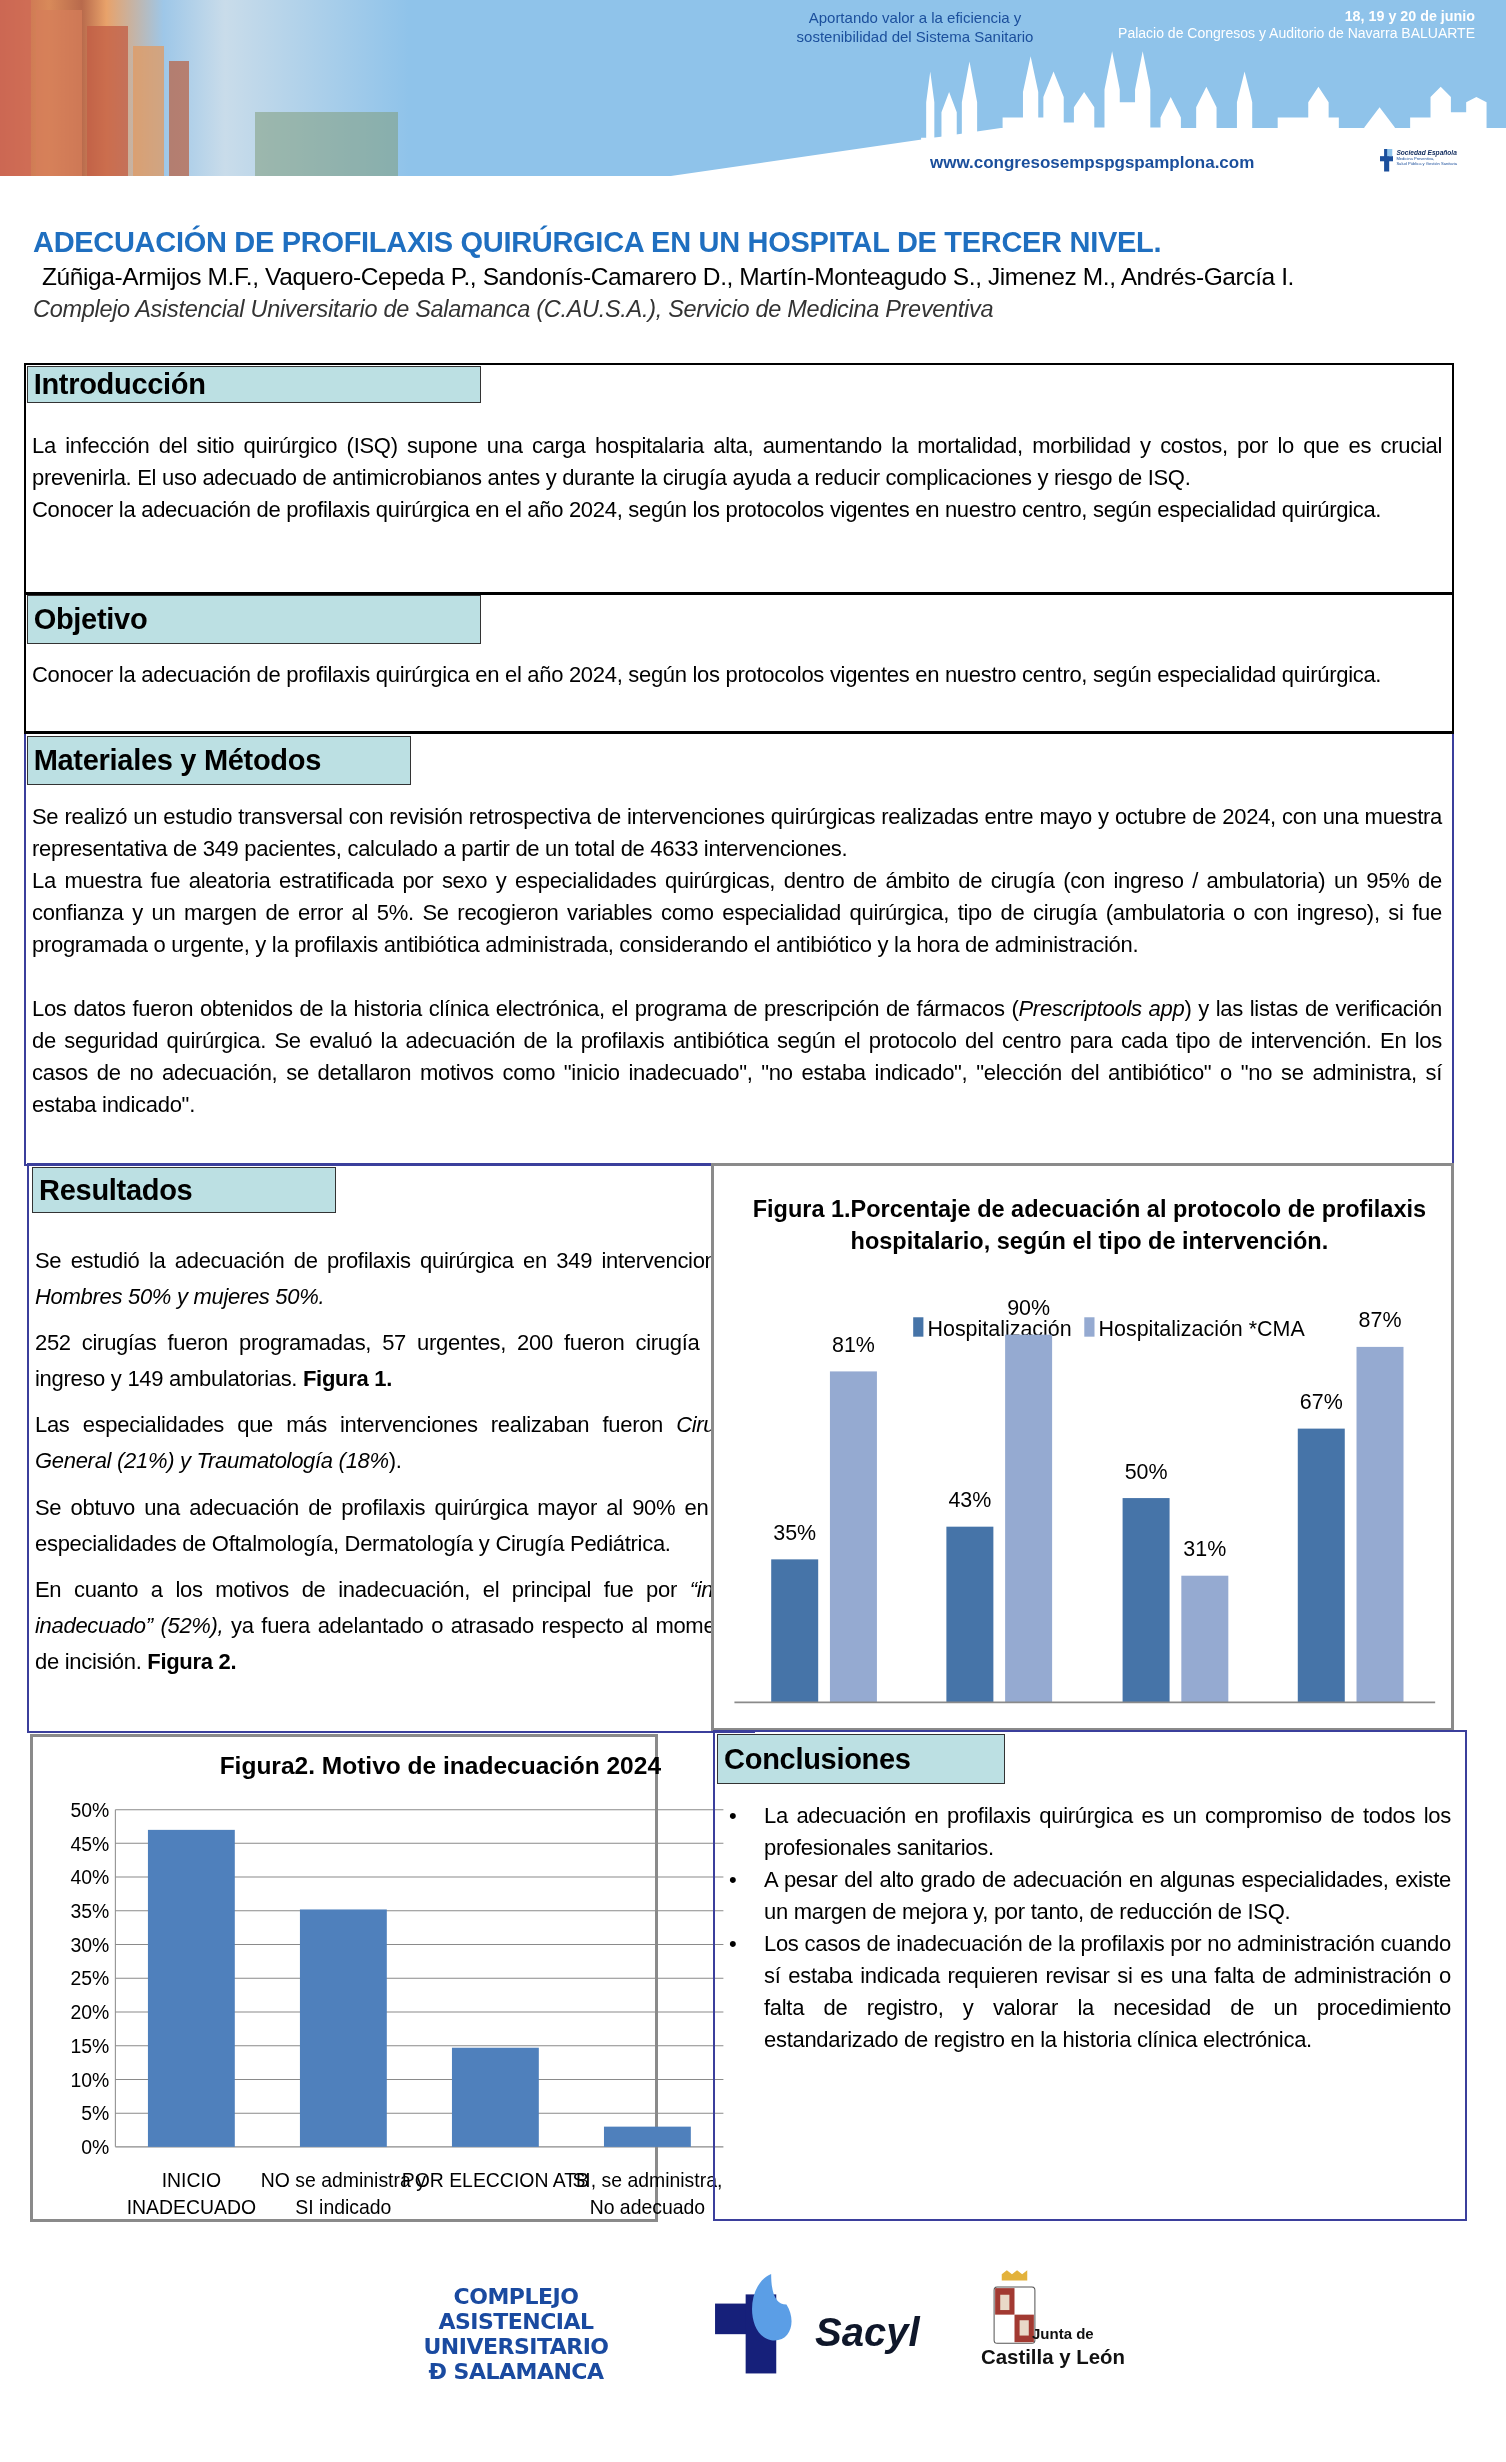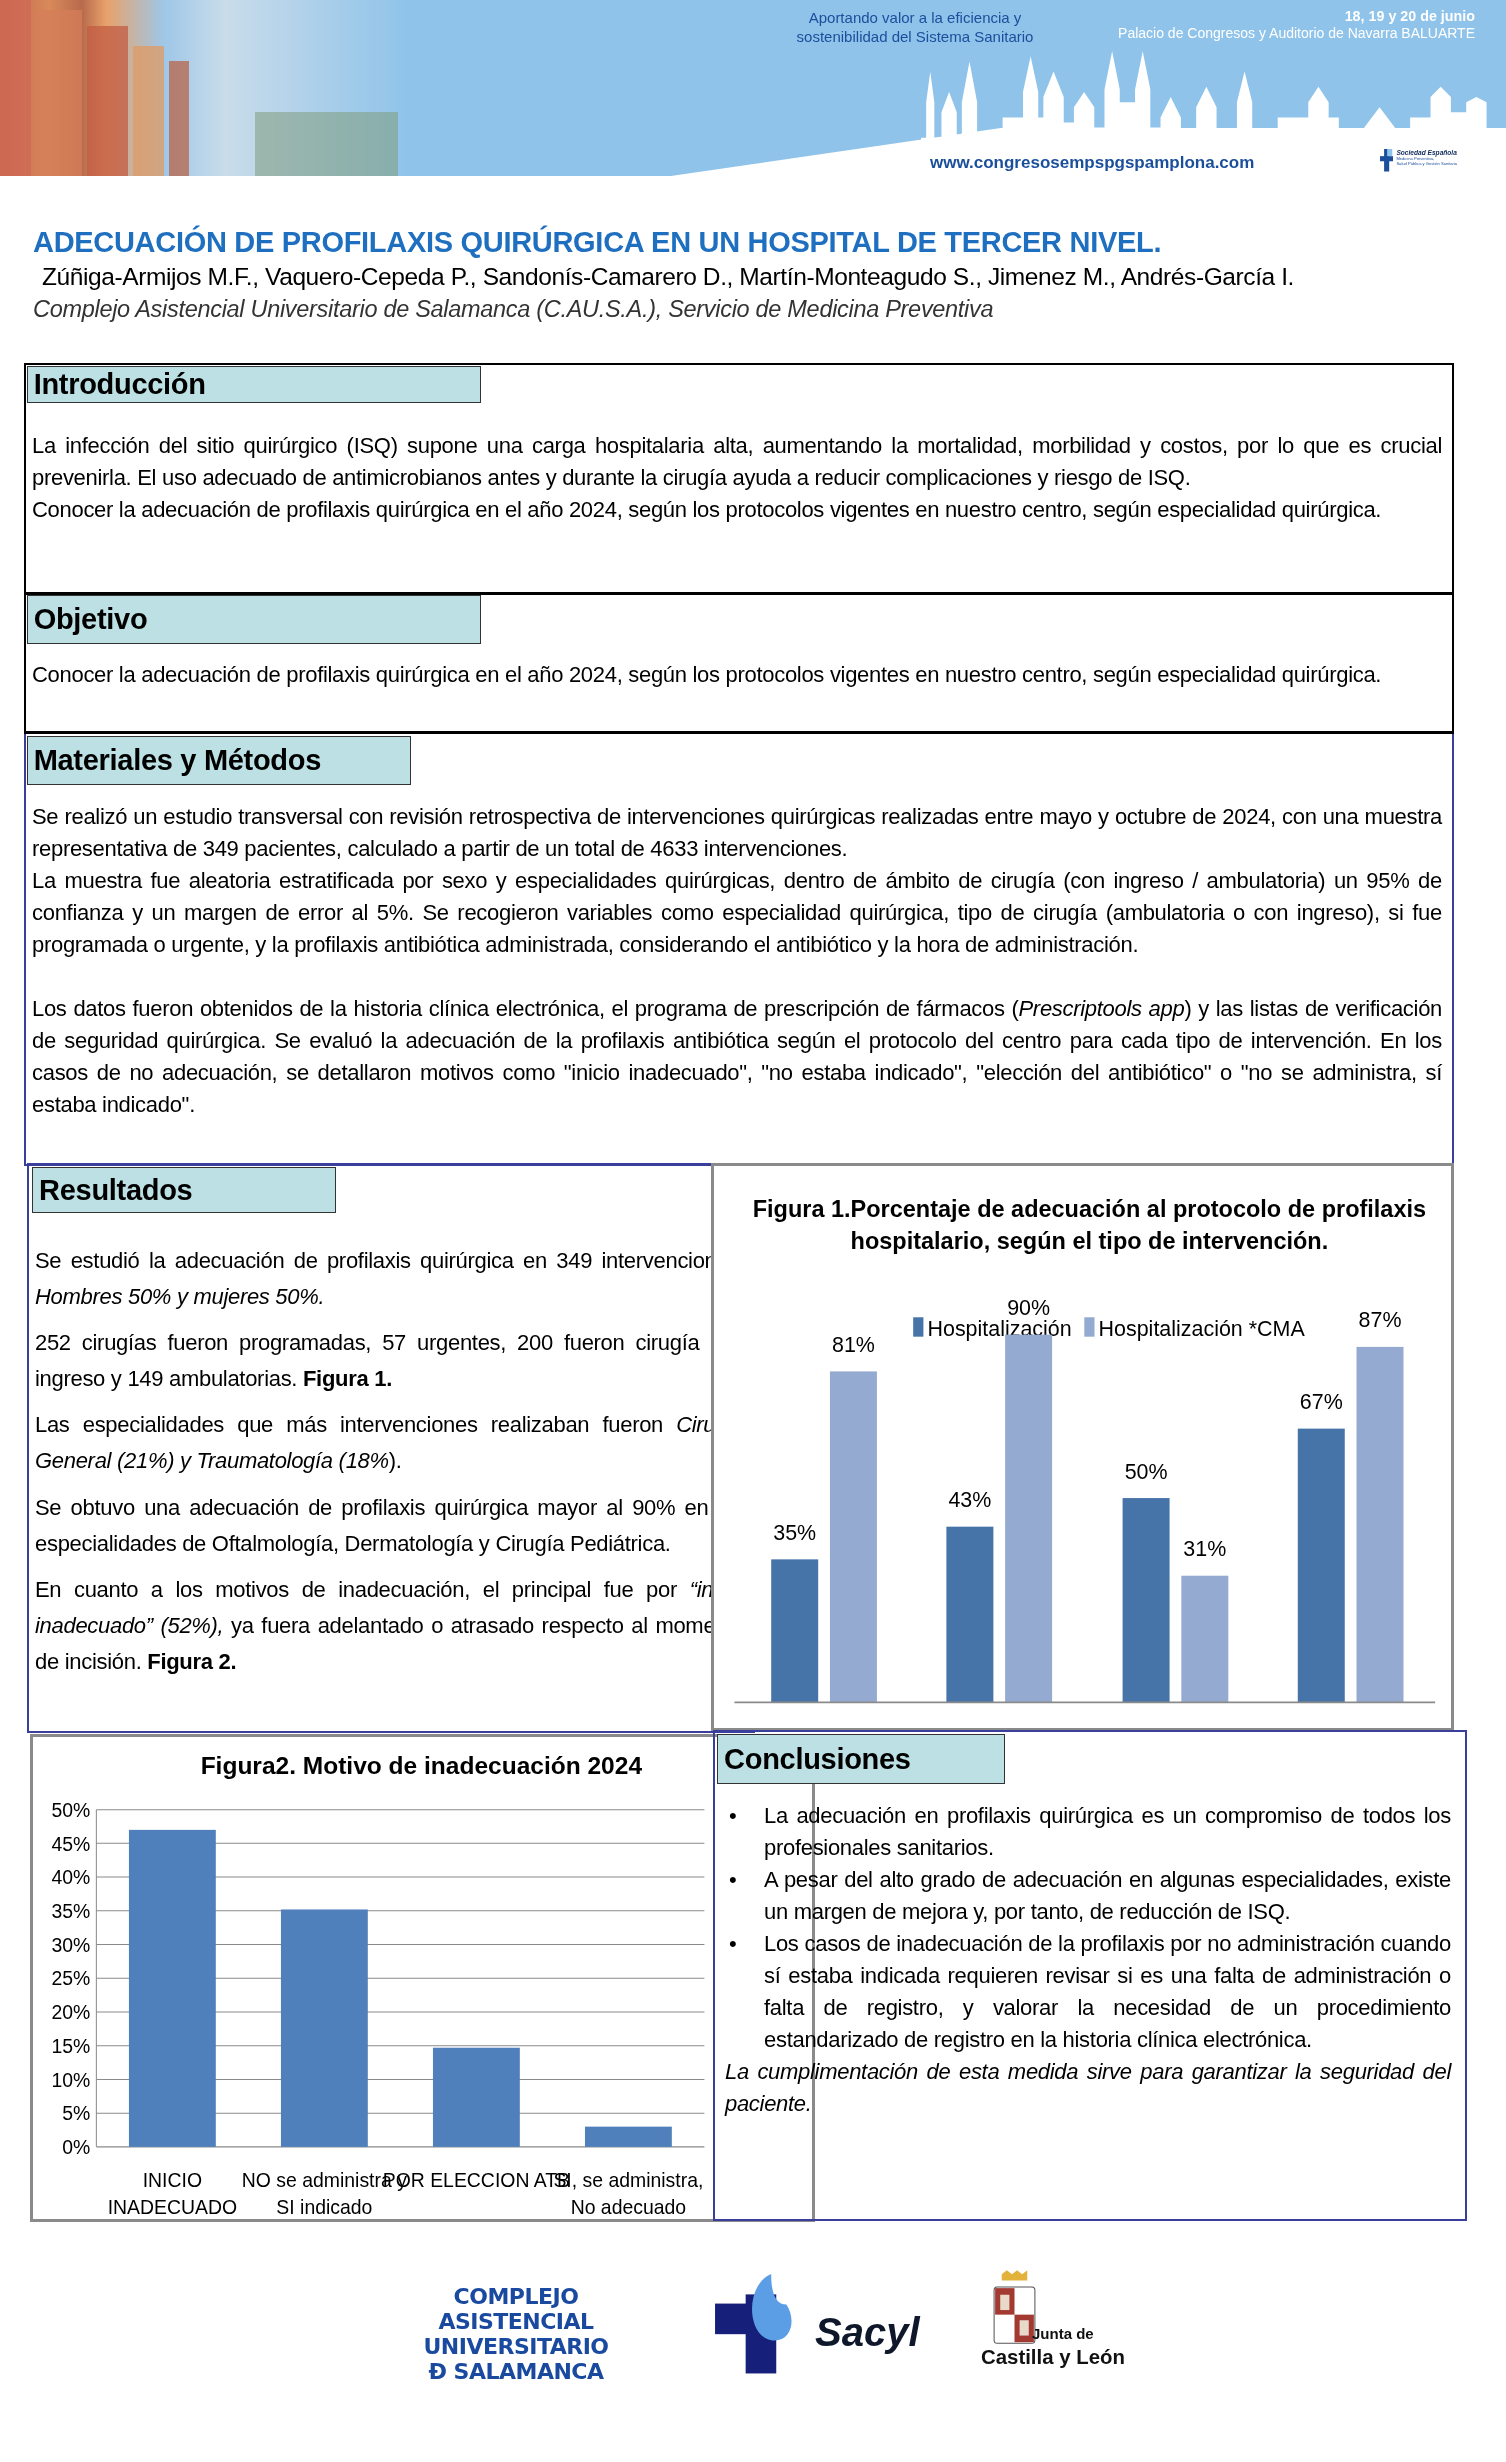--- a/index.html
+++ b/index.html
@@ -53,21 +53,21 @@
   #matBox { left:23.5px; top:734px; width:1430px; height:432px; border-top:none; }
   #matHead { left:26.6px; top:736px; width:384px; height:49px; }
   #matText { left:32px; top:801px; width:1410px; }
 
   #resBox { left:26.6px; top:1163px; width:728px; height:570px; }
   #resHead { left:32px; top:1167px; width:304px; height:46px; }
   #resText { left:35px; top:1243px; width:710px; font-size:22px; line-height:36px; }
   #resText p { margin:0 0 10.2px 0; }
 
   #fig1Box { left:711px; top:1163px; width:743px; height:568px; border:3.1px solid #8a8a8a; background:#fff; }
-  #fig2Box { left:30px; top:1734px; width:785px; height:488px; border:3.1px solid #8a8a8a; background:#fff; }
+  #fig2Box { left:30px; top:1734px; width:628px; height:488px; border:3.1px solid #8a8a8a; background:#fff;padding-left:19px; }
 
   #conBox { left:713px; top:1730px; width:754px; height:491px; border:2px solid #3b3f9c; }
   #conHead { left:717px; top:1734px; width:288px; height:50px; }
   #conText { left:725px; top:1800px; width:726px; font-size:22px; line-height:32px; }
   #conText ul { margin:0; padding:0; list-style:none; }
   #conText li { position:relative; padding-left:39px; text-align:justify; }
   #conText li .bullet { position:absolute; left:4.1px; top:0; }
   #conText .closing { font-style:italic; text-align:justify; }
 
   
@@ -241,21 +241,20 @@
 </div>
 
 <div id="conBox" class="abs"></div>
 <div id="conHead" class="sec-head">Conclusiones</div>
 <div id="conText" class="txt">
   <ul>
     <li><span class="bullet">•</span><span> La adecuación en profilaxis quirúrgica es un compromiso de todos los profesionales sanitarios.</span></li>
     <li><span class="bullet">•</span><span>A pesar del alto grado de adecuación en algunas especialidades, existe un margen de mejora y, por tanto, de reducción de ISQ.</span></li>
     <li><span class="bullet">•</span><span>Los casos de inadecuación de la profilaxis por no administración cuando sí estaba indicada requieren revisar si es una falta de administración o falta de registro, y valorar la necesidad de un procedimiento estandarizado de registro en la historia clínica electrónica.</span></li>
   </ul>
-  <div class="closing">La cumplimentación de esta medida sirve para garantizar la seguridad del paciente.</div>
 </div>
 
 <div id="logoCau" class="abs">
   <div>COMPLEJO</div>
   <div>ASISTENCIAL</div>
   <div>UNIVERSITARIO</div>
   <div>Ð SALAMANCA</div>
 </div>
 <div id="logoSacyl" class="abs">
   <svg width="97" height="102" viewBox="0 0 190 200" style="position:absolute;left:0;top:0">

